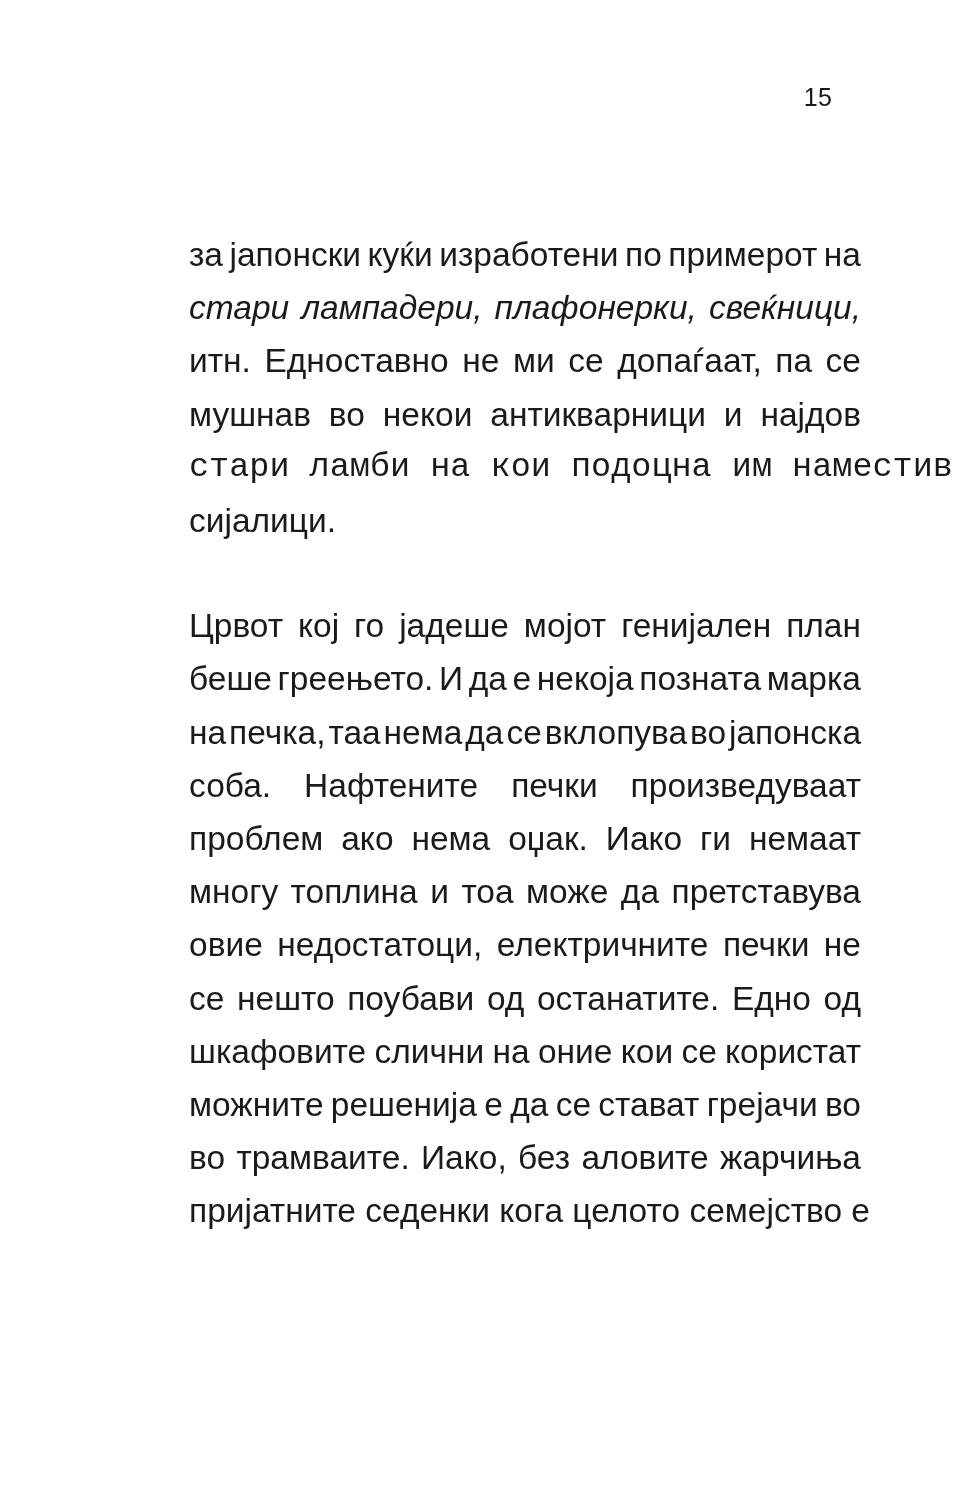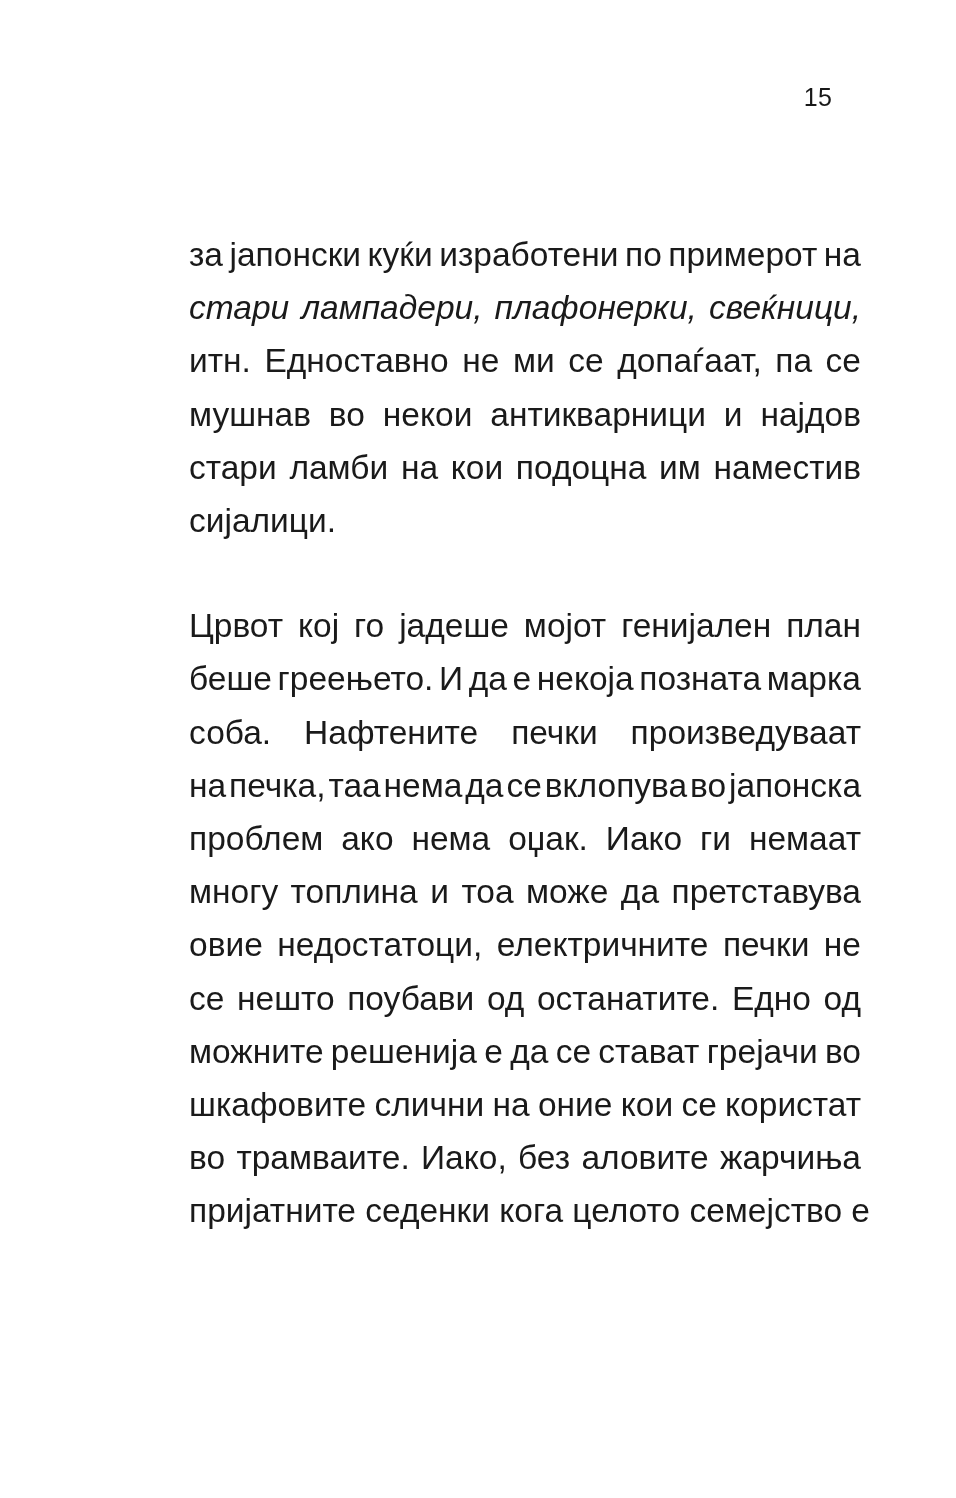--- a/index.html
+++ b/index.html
@@ -72,34 +72,34 @@
 
   <div class="folio">15</div>
 
   <div class="textblock">
 
     <p class="para">
       <span class="line" style="word-spacing: -2.833px;">за јапонски куќи изработени по примерот на</span>
       <span class="line" style="word-spacing: 0px; font-style: italic;">стари лампадери, плафонерки, свеќници,</span>
       <span class="line" style="word-spacing: 0px;">итн. Едноставно не ми се допаѓаат, па се</span>
       <span class="line" style="word-spacing: 0px;">мушнав во некои антикварници и најдов</span>
-      <span class="line" style="word-spacing: 0px;">стари ламби на кои подоцна им наместив</span>
+      <span class="line" style="word-spacing: 0px; font-family: Liberation Mono, monospace;">стари ламби на кои подоцна им наместив</span>
       <span class="line last">сијалици.</span>
     </p>
 
     <p class="para">
       <span class="line" style="word-spacing: 0px;">Црвот кој го јадеше мојот генијален план</span>
       <span class="line" style="word-spacing: -3.714px;">беше греењето. И да е некоја позната марка</span>
+      <span class="line" style="word-spacing: -6.375px;">на печка, таа нема да се вклопува во јапонска</span>
       <span class="line" style="word-spacing: 0px;">соба. Нафтените печки произведуваат</span>
-      <span class="line" style="word-spacing: -6.375px;">на печка, таа нема да се вклопува во јапонска</span>
       <span class="line" style="word-spacing: 0px;">проблем ако нема оџак. Иако ги немаат</span>
       <span class="line" style="word-spacing: 0px;">многу топлина и тоа може да претставува</span>
       <span class="line" style="word-spacing: 0px;">овие недостатоци, електричните печки не</span>
       <span class="line" style="word-spacing: 0px;">се нешто поубави од останатите. Едно од</span>
+      <span class="line" style="word-spacing: -1px;">шкафовите слични на оние кои се користат</span>
       <span class="line" style="word-spacing: -2px;">можните решенија е да се стават грејачи во</span>
-      <span class="line" style="word-spacing: -1px;">шкафовите слични на оние кои се користат</span>
       <span class="line" style="word-spacing: -1.6px;">во трамваите. Иако, без аловите жарчиња</span>
       <span class="line last">пријатните седенки кога целото семејство е</span>
     </p>
 
   </div>
 
 </div>
 
 </body></html>

